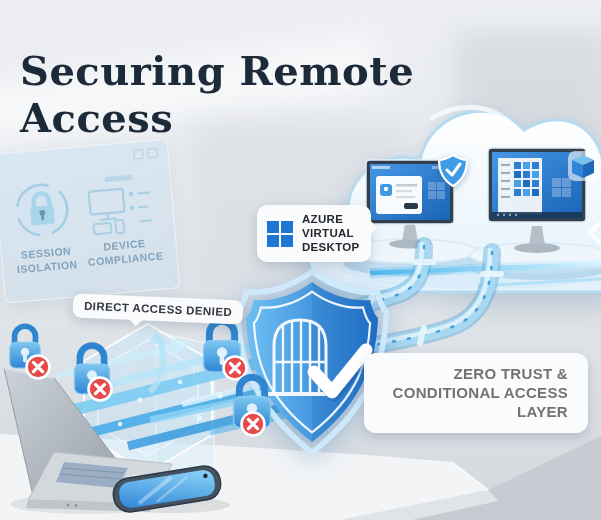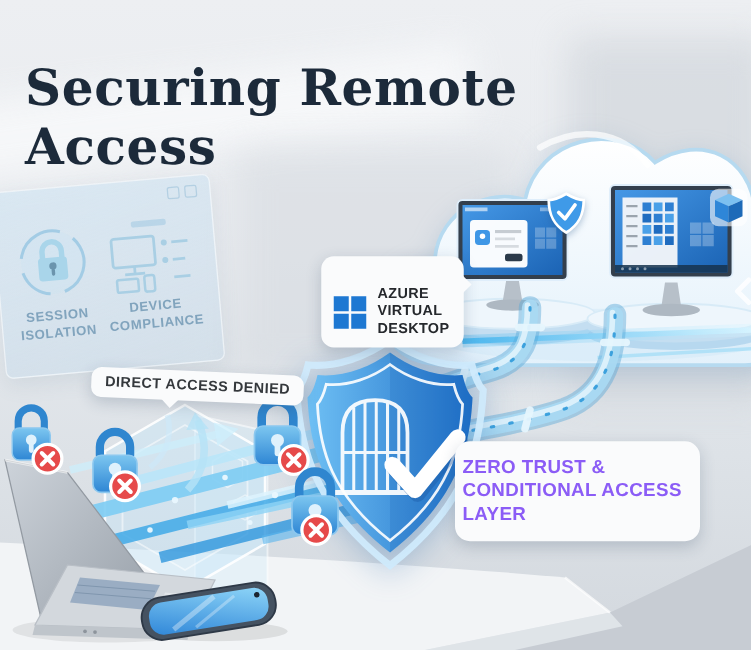--- a/index.html
+++ b/index.html
@@ -20,30 +20,30 @@
     display:flex;align-items:center;justify-content:center;gap:10px;padding-top:6px;box-sizing:border-box;}
   .panel-col{display:flex;flex-direction:column;align-items:center;gap:4px;}
   .panel-label{font-size:10.5px;font-weight:bold;letter-spacing:.5px;text-align:center;
     color:rgba(124,160,186,.95);line-height:1.3;white-space:pre-line;}
   .panel-chrome{position:absolute;right:10px;top:7px;display:flex;gap:4px;}
   .panel-chrome span{width:8px;height:8px;border:1.5px solid rgba(150,190,215,.55);border-radius:2px;display:block;}
   .mini-bar{width:28px;height:5px;background:rgba(160,200,225,.55);border-radius:2px;margin-bottom:2px;}
   .label{position:absolute;z-index:5;background:#fafbfc;border-radius:10px;color:#2c3034;
     box-shadow:0 4px 12px rgba(45,70,95,.22);font-weight:bold;}
   .label .tail{position:absolute;width:11px;height:11px;background:#fafbfc;transform:rotate(45deg);}
-  .avd-label{left:257px;top:205px;display:flex;align-items:center;gap:9px;padding:24px 12px 8px 10px;}
+  .avd-label{left:257px;top:205px;display:flex;align-items:center;gap:9px;padding:8px 12px 8px 10px;}
   .avd-label .tail{right:-4px;top:17px;}
   .avd-text{font-size:11.5px;line-height:1.2;letter-spacing:.3px;white-space:pre-line;color:#25282c;}
   .win-logo{display:grid;grid-template-columns:12px 12px;grid-template-rows:12px 12px;gap:2px;}
   .win-logo span{background:#1e78d2;display:block;}
   .denied-label{left:73px;top:297px;padding:6px 11px;font-size:11.5px;letter-spacing:.4px;
     transform:rotate(2.5deg);border-radius:8px;color:#34383c;}
   .denied-label .tail{left:58px;bottom:-4px;}
-  .zt-label{left:364px;top:353px;width:184px;padding:11px 6px;text-align:left;
-    font-size:15px;line-height:1.28;letter-spacing:.3px;border-radius:12px;color:#8b5cf6;white-space:pre-line;}
+  .zt-label{left:364px;top:353px;width:184px;padding:11px 20px;text-align:right;
+    font-size:15px;line-height:1.28;letter-spacing:.3px;border-radius:12px;color:#737373;white-space:pre-line;}
 </style>
 </head>
 <body>
 
 <div class="stage">
 
   <div class="bgshape ceiling"></div>
   <div class="bgshape wall-mid"></div>
   <div class="bgshape wall-right"></div>
 

